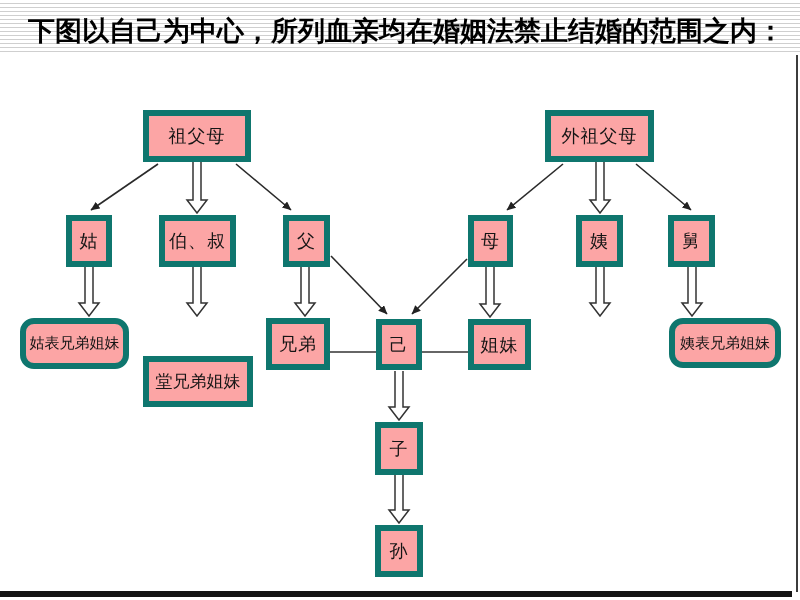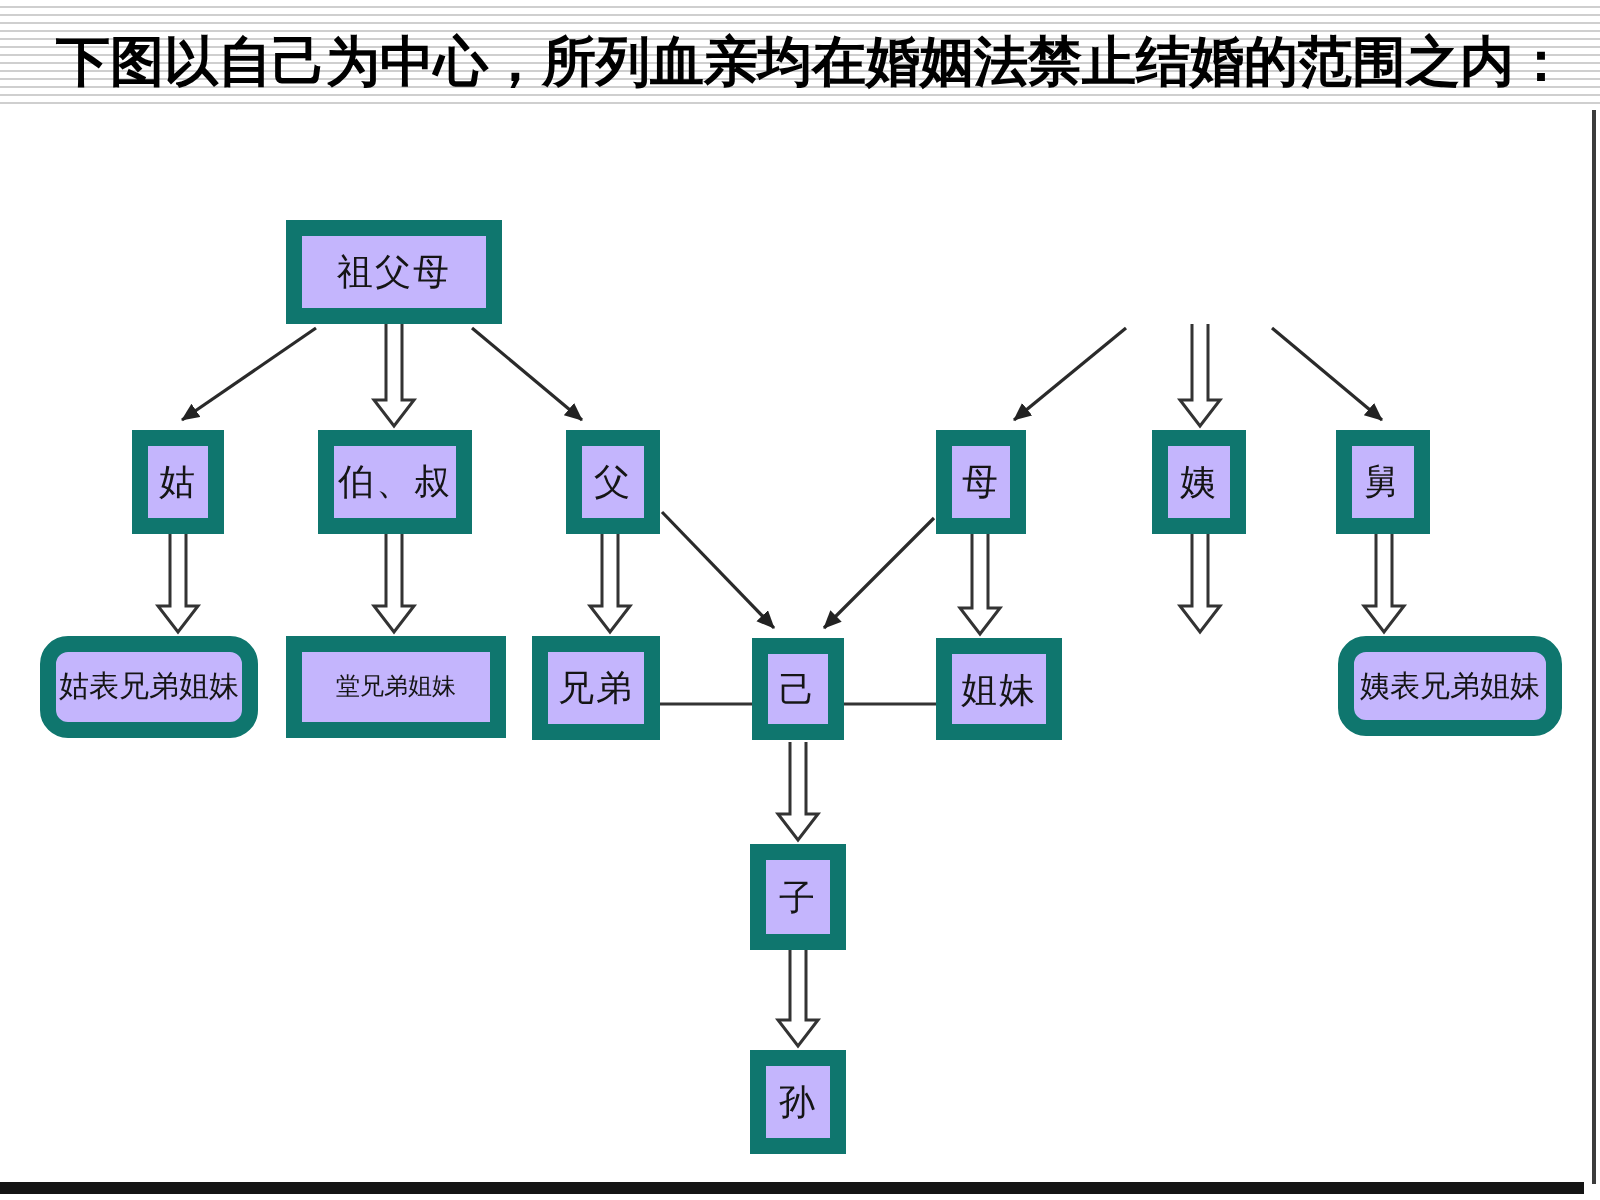--- a/index.html
+++ b/index.html
@@ -11,25 +11,25 @@
     position:absolute;left:0;top:0;width:800px;height:54px;
     background:repeating-linear-gradient(to bottom,#ffffff 0px,#ffffff 3px,#cfcfcf 3px,#cfcfcf 4px);
   }
   .title{
     position:absolute;left:28px;top:14px;width:760px;
     font-family:"Liberation Serif","DejaVu Serif",serif;
     font-weight:bold;font-size:27px;line-height:34px;color:#000;
     white-space:nowrap;letter-spacing:0px;
   }
   .node{
-    position:absolute;box-sizing:border-box;border:8px solid #0f766e;background:#c4b5fd;
+    position:absolute;box-sizing:border-box;border:6px solid #0f766e;background:#fca5a5;
     display:flex;align-items:center;justify-content:center;
     font-size:18px;color:#151515;letter-spacing:1px;text-align:center;
   }
-  .node.md{font-size:12px;letter-spacing:0;}
+  .node.md{font-size:17px;letter-spacing:0;margin-top:38px;}
   .node.sm{font-size:15px;letter-spacing:0;border-radius:14px;}
   .connectors{position:absolute;left:0;top:0;width:800px;height:600px;pointer-events:none;}
   .rightline{position:absolute;left:796px;top:55px;width:2px;height:537px;background:#3c3c3c;}
   .bottombar{position:absolute;left:0;top:591px;width:792px;height:6px;background:#141414;}
 </style>
 </head>
 <body>
 
 <div id="slide">
 
@@ -59,20 +59,21 @@
     <path d="M596 267 V303 H590 L600 316 L610 303 H604 V267" fill="#fff" stroke="#333" stroke-width="1.5"></path>
     <path d="M688 267 V303 H682 L692 316 L702 303 H696 V267" fill="#fff" stroke="#333" stroke-width="1.5"></path>
     <path d="M395 371 V407 H389 L399 420 L409 407 H403 V371" fill="#fff" stroke="#333" stroke-width="1.5"></path>
     <path d="M395 475 V510 H389 L399 523 L409 510 H403 V475" fill="#fff" stroke="#333" stroke-width="1.5"></path>
 
     <line x1="330" y1="352" x2="376" y2="352" stroke="#333" stroke-width="1.6"></line>
     <line x1="422" y1="352" x2="468" y2="352" stroke="#333" stroke-width="1.6"></line>
   </svg>
 
   <div class="node" style="left:143px;top:110px;width:108px;height:52px">祖父母</div>
+  <div class="node" style="left:545px;top:110px;width:109px;height:52px">外祖父母</div>
 
   <div class="node" style="left:66px;top:215px;width:46px;height:52px">姑</div>
   <div class="node" style="left:159px;top:215px;width:77px;height:52px">伯、叔</div>
   <div class="node" style="left:283px;top:215px;width:47px;height:52px">父</div>
   <div class="node" style="left:468px;top:215px;width:45px;height:52px">母</div>
   <div class="node" style="left:576px;top:215px;width:47px;height:52px">姨</div>
   <div class="node" style="left:668px;top:215px;width:47px;height:52px">舅</div>
 
   <div class="node sm" style="left:20px;top:318px;width:109px;height:51px">姑表兄弟姐妹</div>
   <div class="node md" style="left:143px;top:318px;width:110px;height:51px">堂兄弟姐妹</div>

